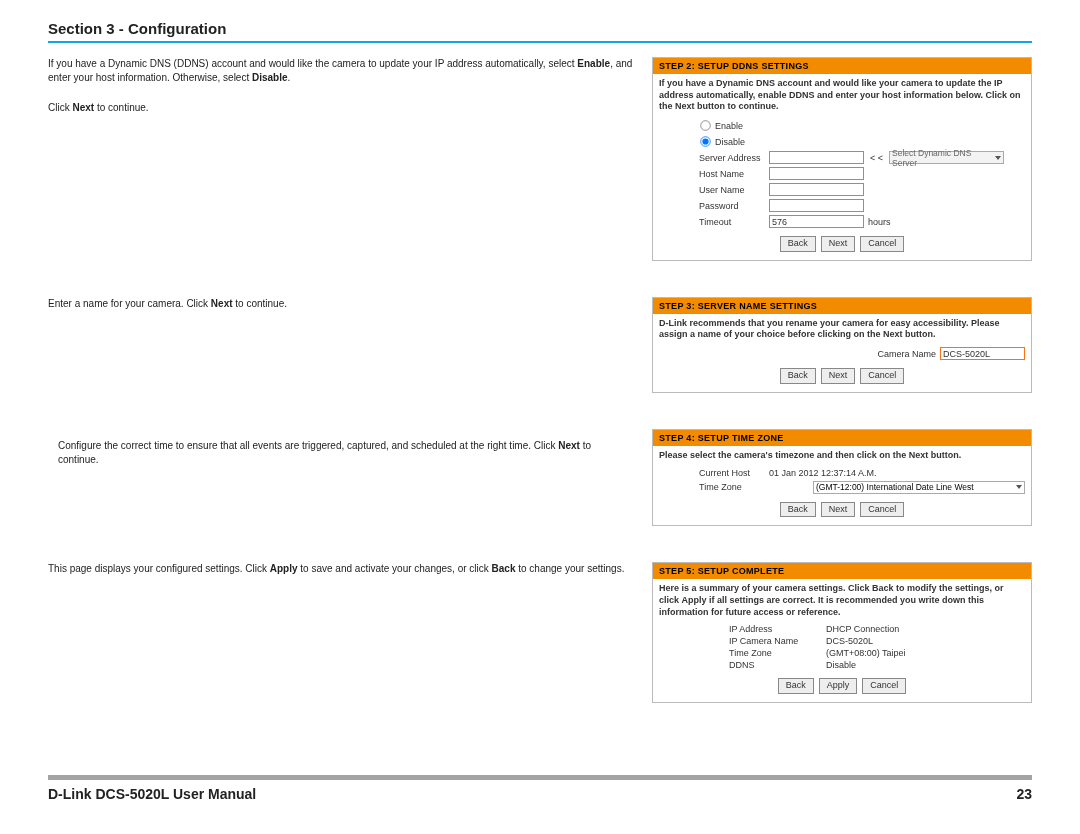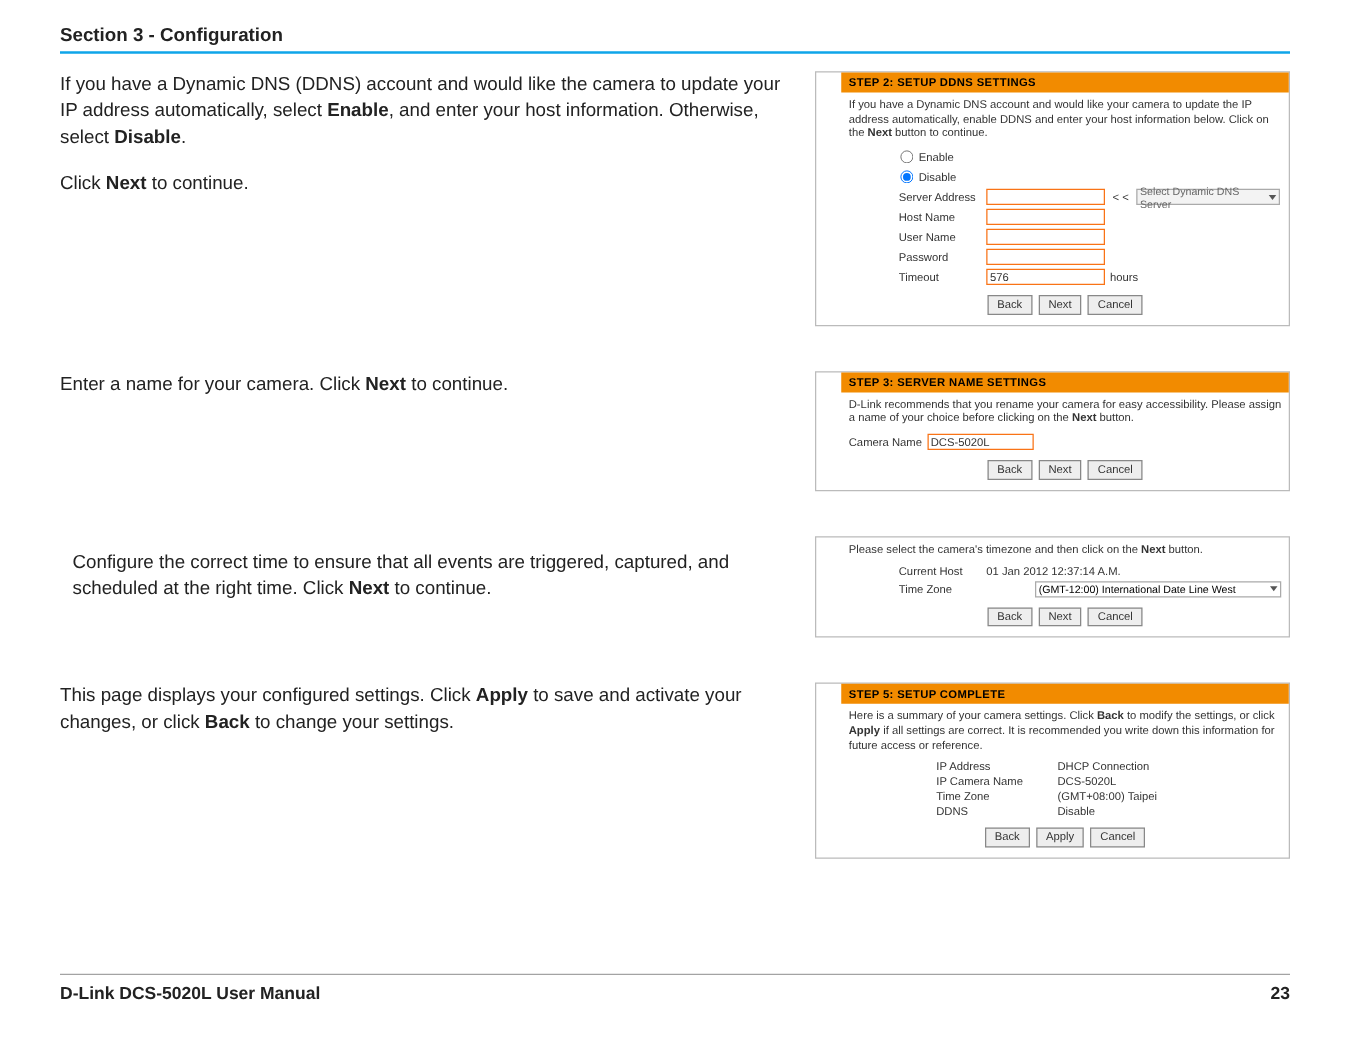--- a/index.html
+++ b/index.html
@@ -24,45 +24,44 @@
     margin-bottom: 14px;
   }
   .row {
     display: flex;
     align-items: flex-start;
     gap: 12px;
     margin-bottom: 36px;
   }
   .instr {
     flex: 1;
-    font-size: 15px;
+    font-size: 10px;
     line-height: 1.4;
   }
   .instr b { font-weight: bold; }
   .panel {
     width: 380px;
     flex-shrink: 0;
     border: 1px solid #bbb;
     font-size: 9px;
     color: #333;
     background: #fff;
-    padding-left: 20px;
   }
   .panel-title {
     background: #f28b00;
     color: #000;
     font-weight: bold;
     font-size: 9px;
     padding: 3px 6px;
     letter-spacing: 0.3px;
   }
   .panel-body {
     padding: 4px 6px 8px 6px;
   }
-  .panel-note { font-size: 9px; line-height: 1.3; margin-bottom: 6px; }
+  .panel-note { font-size: 9px; line-height: 1.3; margin-bottom: 6px; font-weight: bold; }
   .frow { display: flex; align-items: center; margin: 3px 0; }
   .frow-indent { margin-left: 40px; }
   .flabel { width: 70px; font-size: 9px; }
   .finput {
     border: 1px solid #f97316;
     height: 13px;
     width: 95px;
     background: #fff;
     font-size: 9px;
     padding: 0 2px;
@@ -93,21 +92,21 @@
     padding: 1px 7px;
     line-height: 1.3;
   }
   .kv { display:flex; margin:2px 0; margin-left:70px; font-size:9px; }
   .kv .k { width:97px; }
   .footer {
     position: absolute;
     bottom: 32px;
     left: 48px;
     right: 48px;
-    border-top: 1px solid #a3a3a3;
+    border-top: 5px solid #a3a3a3;
     padding-top: 6px;
     display:flex;
     justify-content:space-between;
     font-weight:bold;
     font-size: 14px;
   }
 </style>
 </head>
 <body>
 
@@ -173,38 +172,39 @@
   </div>
 
   <div class="row">
     <div class="instr">
       <p style="margin:0;"><span>Enter a name for your camera. Click </span><b>Next</b><span> to continue.</span></p>
     </div>
     <div class="panel">
       <div class="panel-title">STEP 3: SERVER NAME SETTINGS</div>
       <div class="panel-body">
         <div class="panel-note"><span>D-Link recommends that you rename your camera for easy accessibility. Please assign a name of your choice before clicking on the </span><b>Next</b><span> button.</span></div>
-        <div class="frow" style="justify-content:flex-start;">
+        <div class="frow" style="justify-content:flex-end;">
           <span style="margin-right:4px;">Camera Name</span>
           <span class="finput" style="width:85px;">DCS-5020L</span>
         </div>
         <div class="btnbar">
           <span class="btn">Back</span>
           <span class="btn">Next</span>
           <span class="btn">Cancel</span>
         </div>
       </div>
     </div>
   </div>
 
   <div class="row">
     <div class="instr">
       <p style="margin:10px;"><span>Configure the correct time to ensure that all events are triggered, captured, and scheduled at the right time. Click </span><b>Next</b><span> to continue.</span></p>
     </div>
     <div class="panel">
+      <div class="panel-title">STEP 4: SETUP TIME ZONE</div>
       <div class="panel-body">
         <div class="panel-note"><span>Please select the camera's timezone and then click on the </span><b>Next</b><span> button.</span></div>
         <div class="frow frow-indent">
           <span class="flabel">Current Host</span>
           <span>01 Jan 2012 12:37:14 A.M.</span>
         </div>
         <div class="frow frow-indent">
           <span class="flabel">Time Zone</span>
           <span class="fselect" style="width:212px;background:#fff;color:#000;margin-left:44px;">
               <span>(GMT-12:00) International Date Line West</span>

